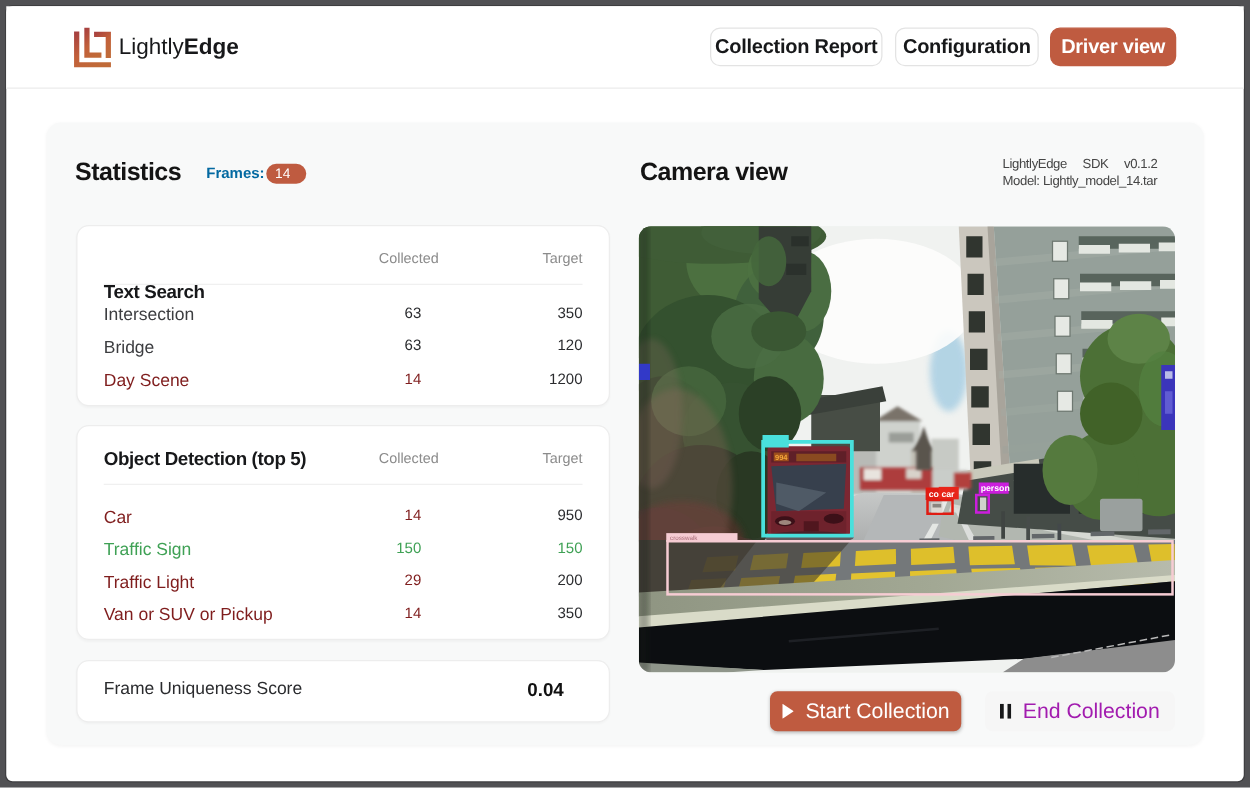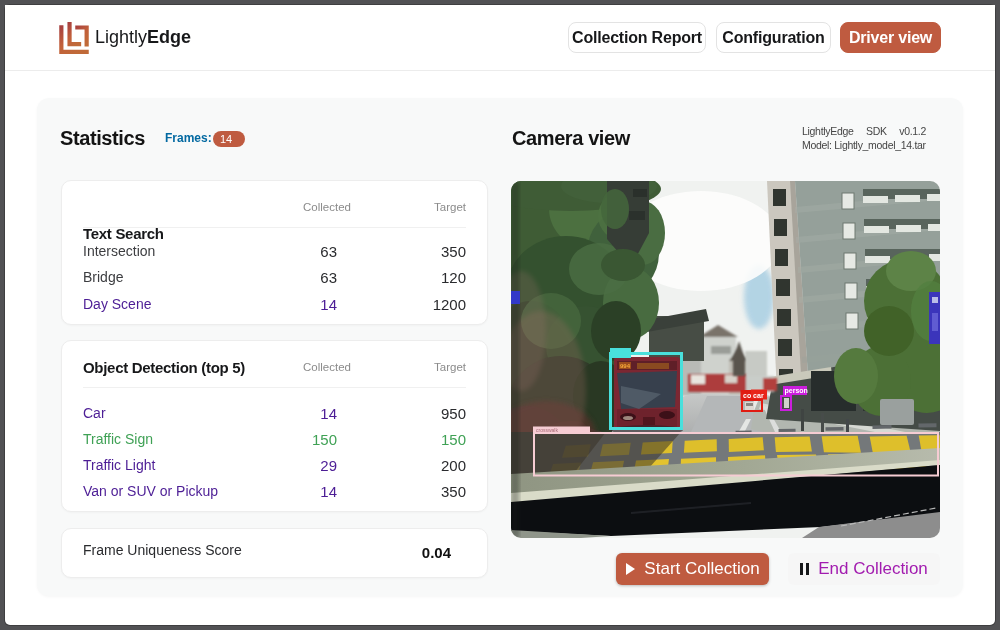--- a/index.html
+++ b/index.html
@@ -16,22 +16,22 @@
   
   .maincard { position:absolute; left:32px; top:93px; width:926px; height:498px; background:#f8f9f9; border-radius:12px; box-shadow:0 1px 3px rgba(0,0,0,0.04); }
   .h1 { position:absolute; font-size:20px; font-weight:700; color:#141414; letter-spacing:-0.4px; }
   .frames-label { position:absolute; left:160px; top:126px; font-size:12px; font-weight:700; color:#0369a1; }
   .badge { position:absolute; left:208px; top:126px; width:32px; height:16px; background:#bf5b40; border-radius:8px; color:#fff; font-size:11px; text-align:left; padding-left:7px; line-height:16px; }
   .card { position:absolute; left:56px; width:427px; background:#fff; border:1px solid #ededed; border-radius:10px; box-shadow:0 1px 2px rgba(0,0,0,0.03); }
   .ct { position:absolute; left:21px; font-size:15px; letter-spacing:-0.3px; font-weight:700; color:#17181a; }
   .col-h { position:absolute; font-size:11.5px; color:#8b8b8b; text-align:right; }
   .divider { position:absolute; left:21px; width:383px; height:1px; background:#f0f0f0; }
   .row-l { position:absolute; left:21px; font-size:14px; color:#3c3d40; }
-  .val { position:absolute; font-size:15px; color:#2a2b2e; text-align:right; }
-  .red { color:#4c1d95; }
+  .val { position:absolute; font-size:12px; color:#2a2b2e; text-align:right; }
+  .red { color:#7f1d1d; }
   .green { color:#3fa155; }
   
   .sdk { position:absolute; left:797px; top:119px; width:124px; font-size:10.5px; letter-spacing:-0.3px; color:#454545; line-height:14px; white-space:nowrap; }
   .sdk .l1 { display:flex; justify-content:space-between; }
   .camera { position:absolute; left:506px; top:176px; width:429px; height:357px; border-radius:10px; overflow:hidden; background:#eef1ee; }
   .cbtn { position:absolute; top:548px; height:32px; border-radius:6px; font-size:17px; display:flex; align-items:center; justify-content:center; gap:9px; }
   .start { left:611px; width:153px; background:#bf5b40; color:#fff; box-shadow:0 1px 3px rgba(0,0,0,0.25); }
   .end { left:783px; width:152px; background:#f6f6f6; color:#a21caf; }
 </style>
 </head>

